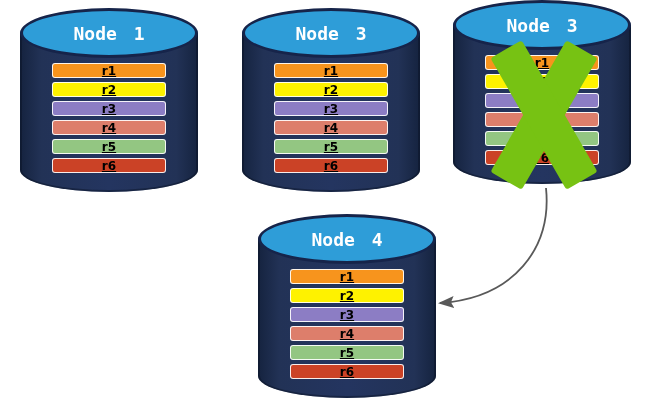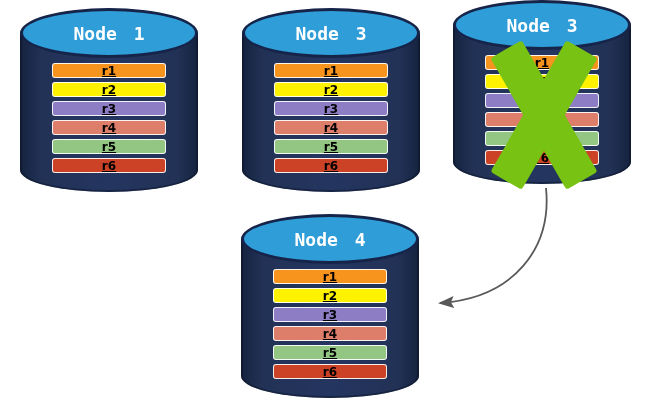--- a/index.html
+++ b/index.html
@@ -9,21 +9,21 @@
     width: 646px;
     height: 402px;
     background: #ffffff;
     font-family: "DejaVu Sans", sans-serif;
     overflow: hidden;
   }
   .node { position: absolute; width: 178px; height: 184px; }
   .node-1 { left: 20px;  top: 8px; }
   .node-2 { left: 242px; top: 8px; }
   .node-3 { left: 453px; top: 0; }
-  .node-4 { left: 241px; top: 214px; }
+  .node-4 { left: 258px; top: 214px; }
 
   .cyl-body {
     position: absolute;
     left: 0; top: 25px;
     width: 178px; height: 159px;
     background: linear-gradient(90deg, #15233F 0%, #223256 12%, #243560 50%, #223256 88%, #15233F 100%);
     border-bottom-left-radius: 89px 22px;
     border-bottom-right-radius: 89px 22px;
     box-shadow: inset 0 0 0 2px rgba(9,17,36,0.45);
     z-index: 1;

